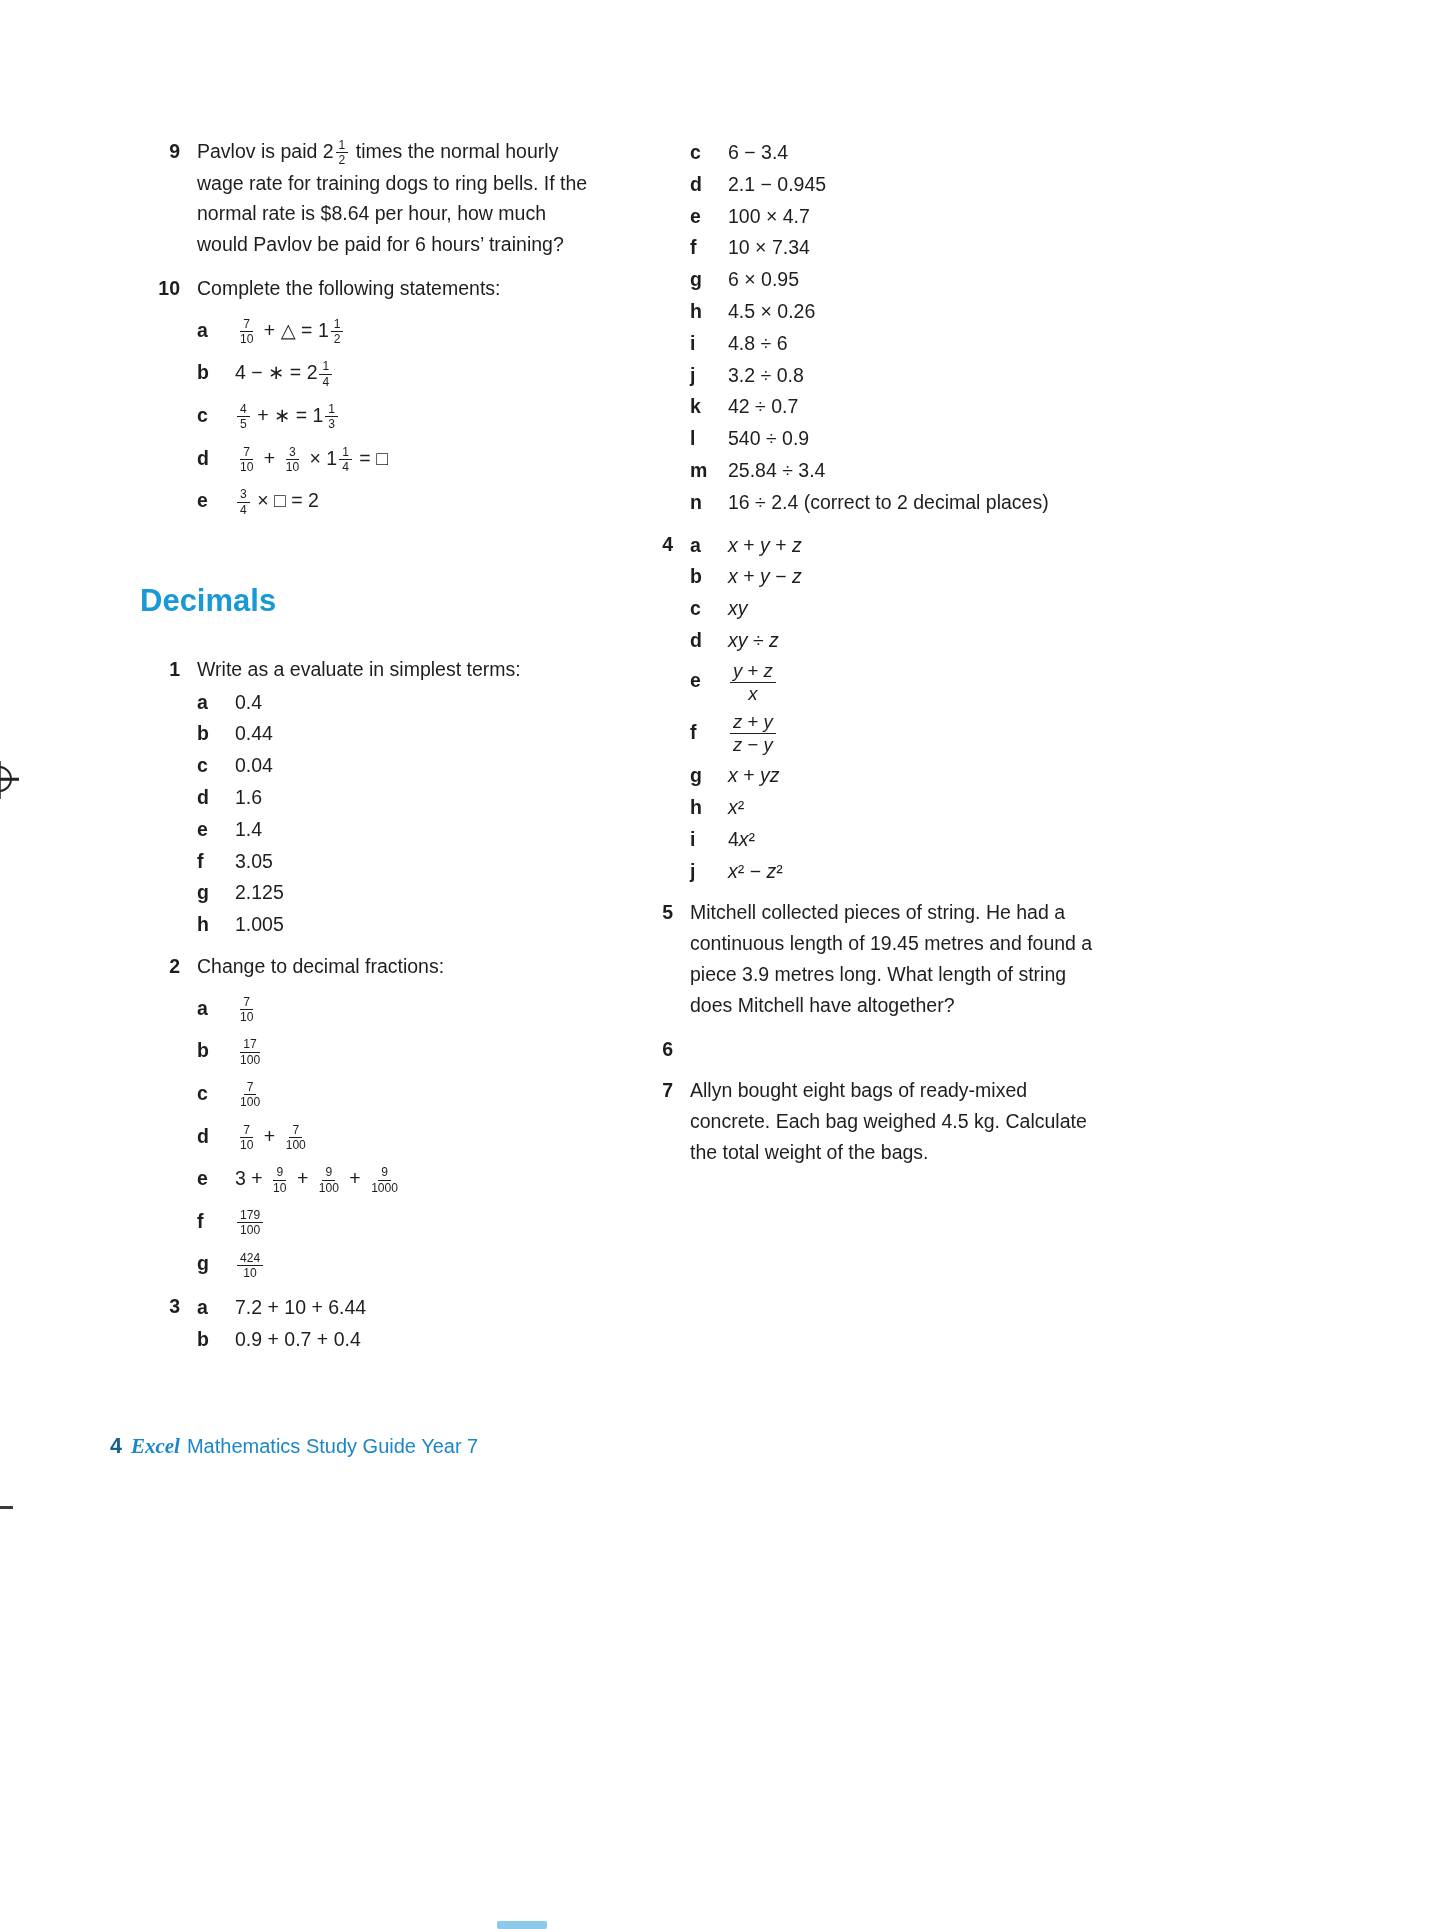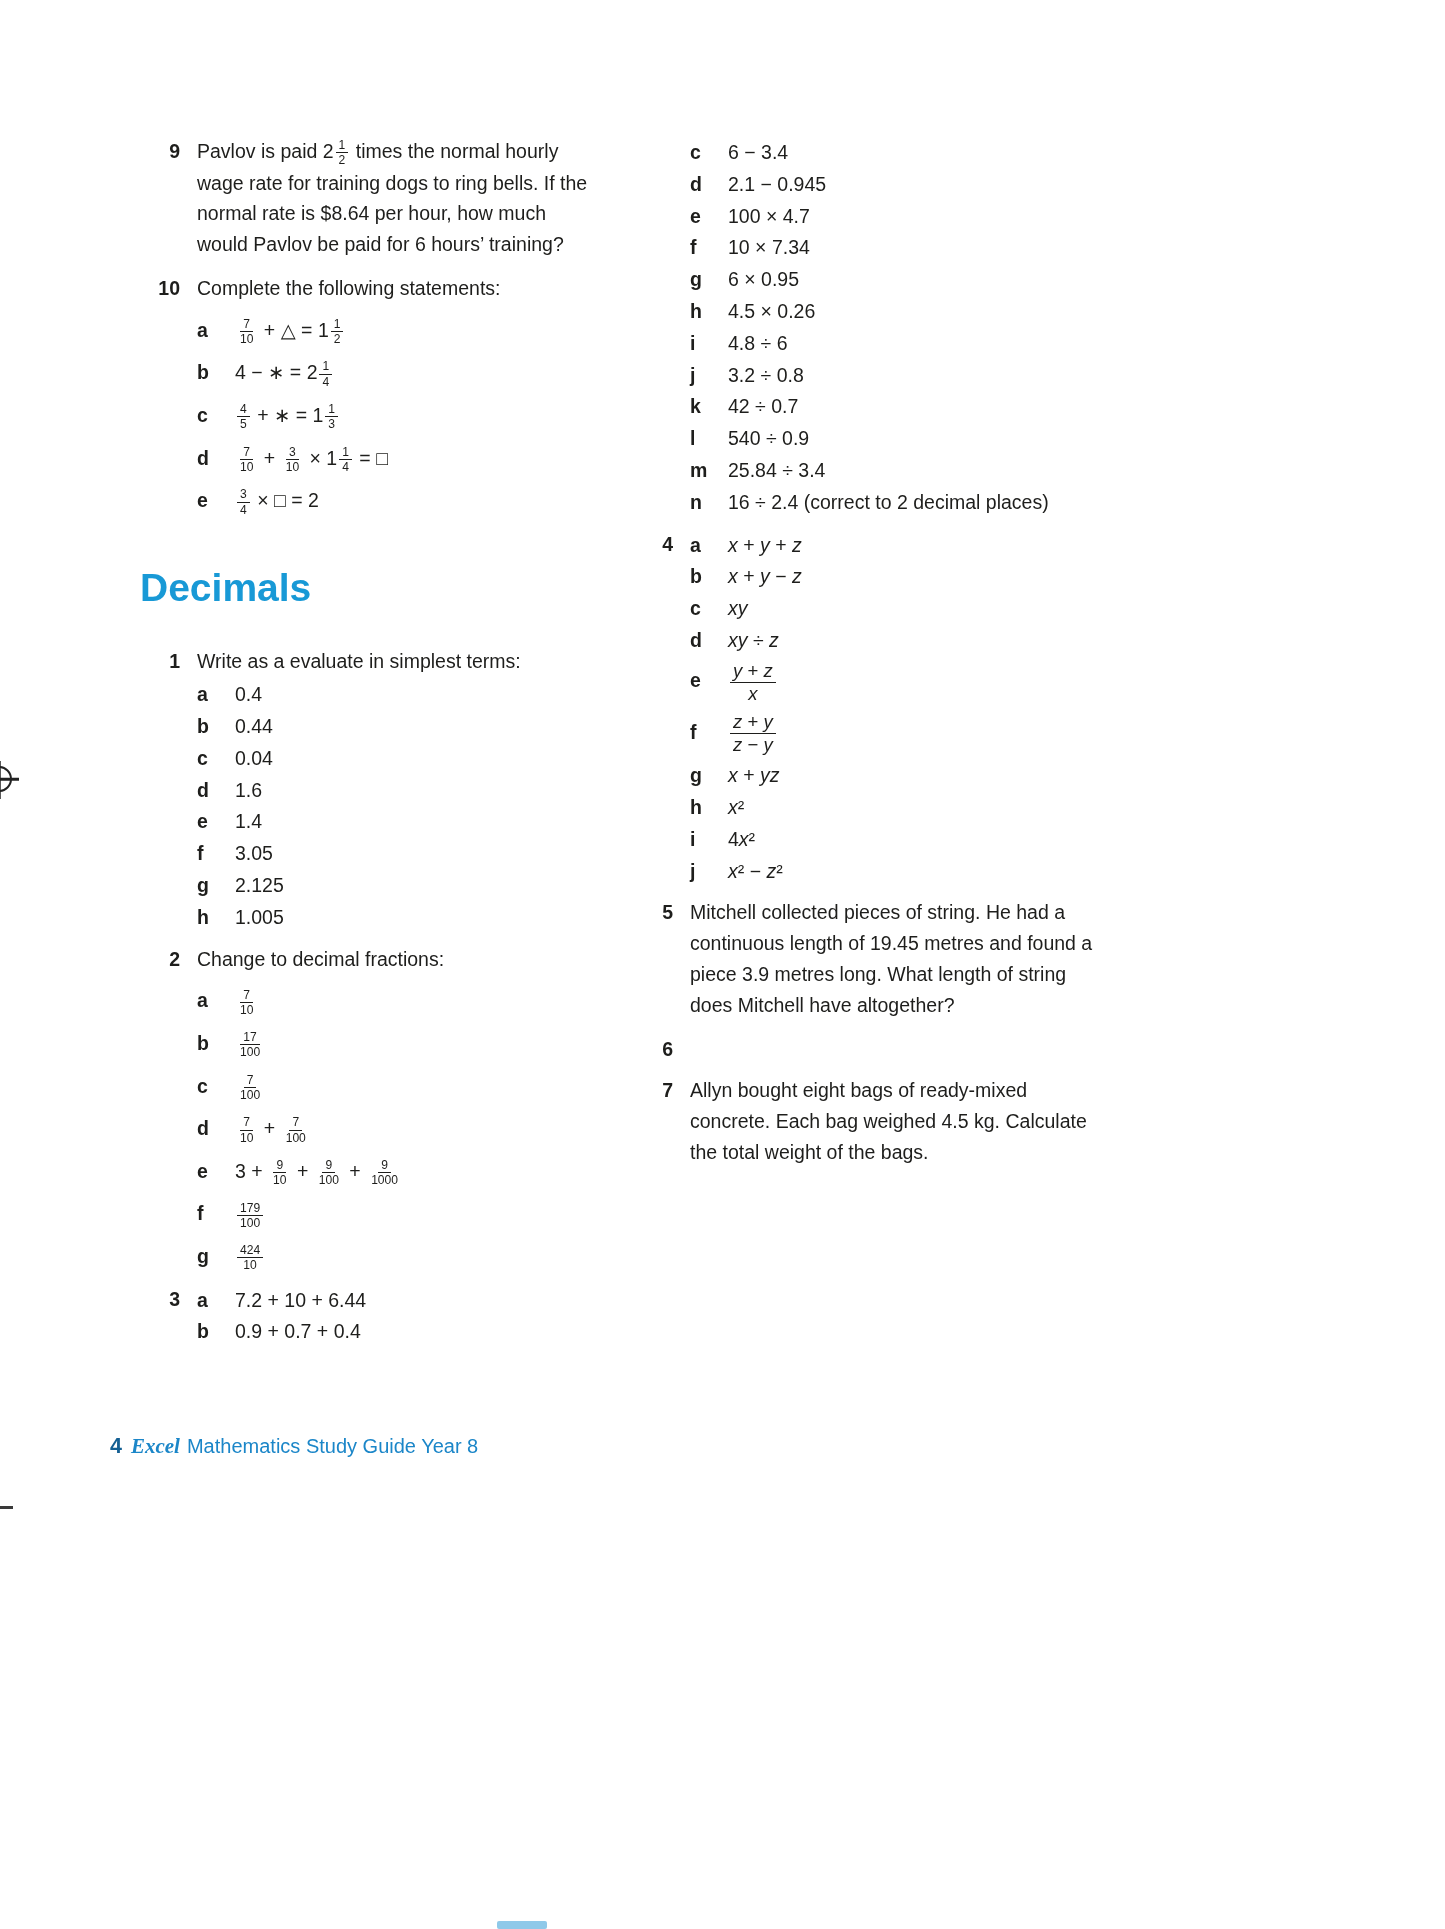--- a/index.html
+++ b/index.html
@@ -15,21 +15,21 @@
   .q{display:flex;align-items:flex-start;margin-bottom:11px;}
   .qnum{flex:0 0 40px;text-align:right;font-weight:700;margin-right:17px;}
   .qbody{flex:1;min-width:0;}
   .qtext{margin-bottom:2px;}
   .subs .sub{display:flex;align-items:baseline;margin-top:1px;}
   .subs.spaced .sub{margin-top:11px;}
   .sub .ltr{flex:0 0 38px;font-weight:700;}
   .sub .val{flex:1;}
   h1.decimals{
     color:var(--heading-blue,#1899d6);
-    font-size:39px;font-weight:700;margin:40px 0 28px 0;
+    font-size:31px;font-weight:700;margin:60px 0 28px 0;
   }
   
   .frac{
     display:inline-flex;flex-direction:column;align-items:center;
     vertical-align:middle;font-size:0.62em;line-height:1.18;margin:0 2px;
   }
   .frac .fnum{padding:0 3px;border-bottom:1.5px solid currentColor;}
   .frac .fden{padding:0 3px;}
   .val.big .frac{font-size:0.95em;margin:3px 2px;}
   i{font-style:italic;}
@@ -378,20 +378,20 @@
       <div class="qbody">
         <div class="qtext">Allyn bought eight bags of ready-mixed concrete. Each bag weighed 4.5 kg. Calculate the total weight of the bags.</div>
       </div>
     </div>
 
   </div>
 
   <div class="footer">
     <span class="pnum">4</span>
     <span class="brand">Excel</span>
-    <span class="series">Mathematics Study Guide Year 8</span>
+    <span class="series">Mathematics Study Guide Year 7</span>
   </div>
 
   <div class="regmark"></div>
   <div class="trimmark"></div>
   <div class="pageedge"></div>
 
 </div>
 
 </body></html>

